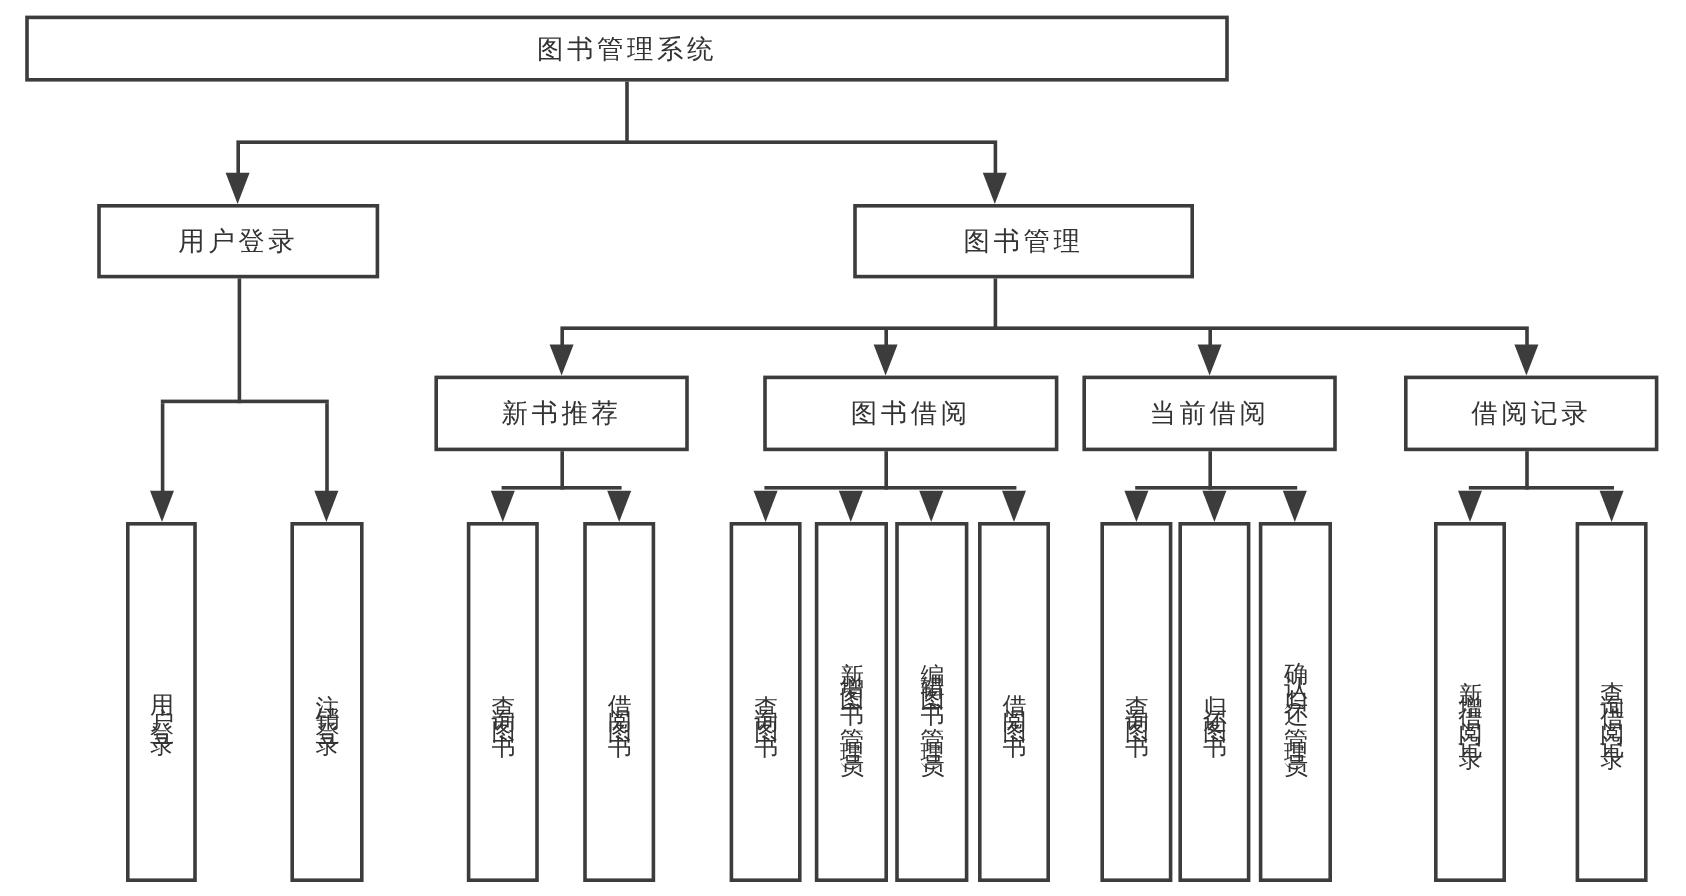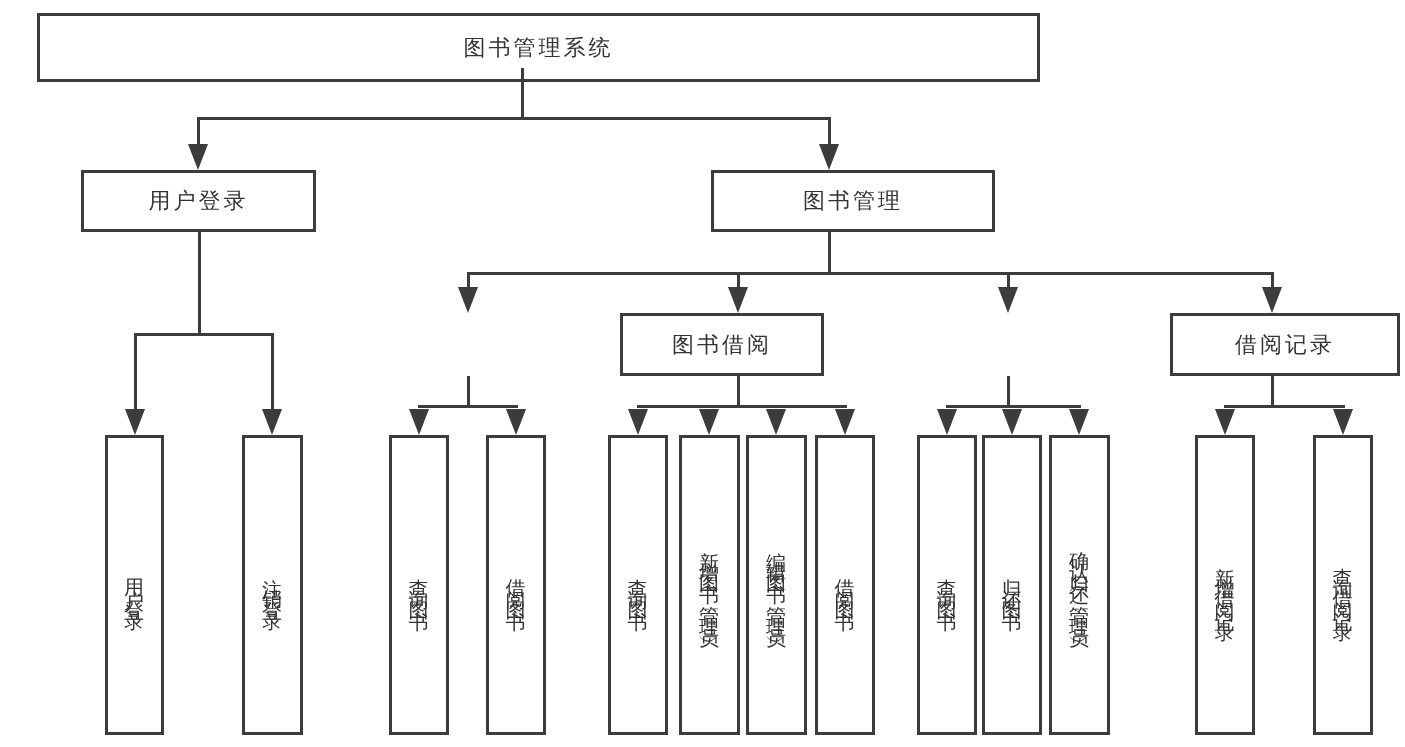--- a/index.html
+++ b/index.html
@@ -30,35 +30,41 @@
   .watermark {
     position:absolute; right:12px; top:716px;
     color:#b5b5b5; font-size:21px; z-index:5; white-space:nowrap;
   }
 </style>
 </head>
 <body>
 
 <div class="canvas">
 
-  <div class="box h" style="left:21px; top:13px; width:1003px; height:69px;margin-left:16px;">
+  <div class="box h" style="left:21px; top:13px; width:1003px; height:55px;">
     <span>图书管理系统</span>
   </div>
 
   <div class="box h" style="left:81px; top:170px; width:235px; height:62px;">
     <span>用户登录</span>
   </div>
   <div class="box h" style="left:711px; top:170px; width:284px; height:62px;">
     <span>图书管理</span>
   </div>
 
-  <div class="box h" style="left:620px; top:313px; width:204px; height:63px;">
+  <div class="box h" style="left:362px; top:313px; width:212px; height:63px;">
+    <span>新书推荐</span>
+  </div>
+  <div class="box h" style="left:636px; top:313px; width:246px; height:63px;">
     <span>图书借阅</span>
   </div>
-  <div class="box h" style="left:1170px; top:313px; width:230px; height:63px;">
+  <div class="box h" style="left:902px; top:313px; width:212px; height:63px;">
+    <span>当前借阅</span>
+  </div>
+  <div class="box h" style="left:1170px; top:313px; width:212px; height:63px;">
     <span>借阅记录</span>
   </div>
 
   <div class="box v" style="left:105px; top:435px; width:59px; height:300px;">
     <span>用户登录</span>
   </div>
   <div class="box v" style="left:242px; top:435px; width:61px; height:300px;">
     <span>注销登录</span>
   </div>
 

